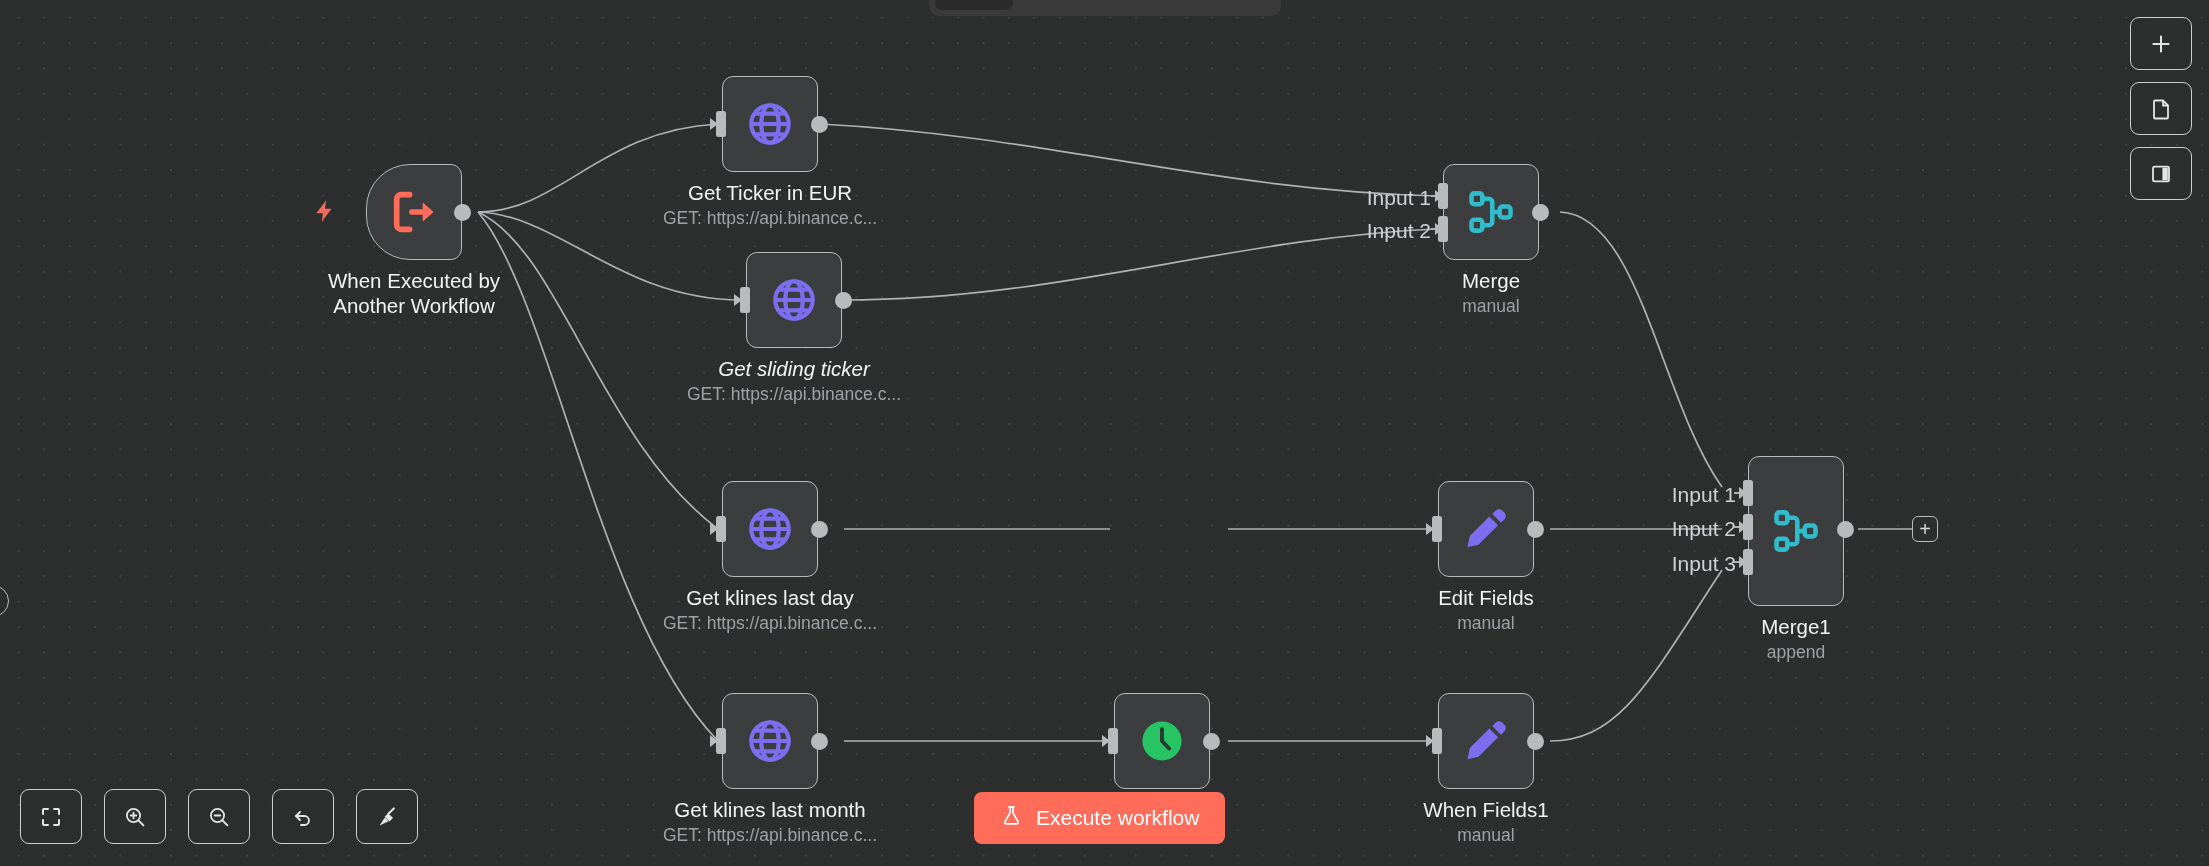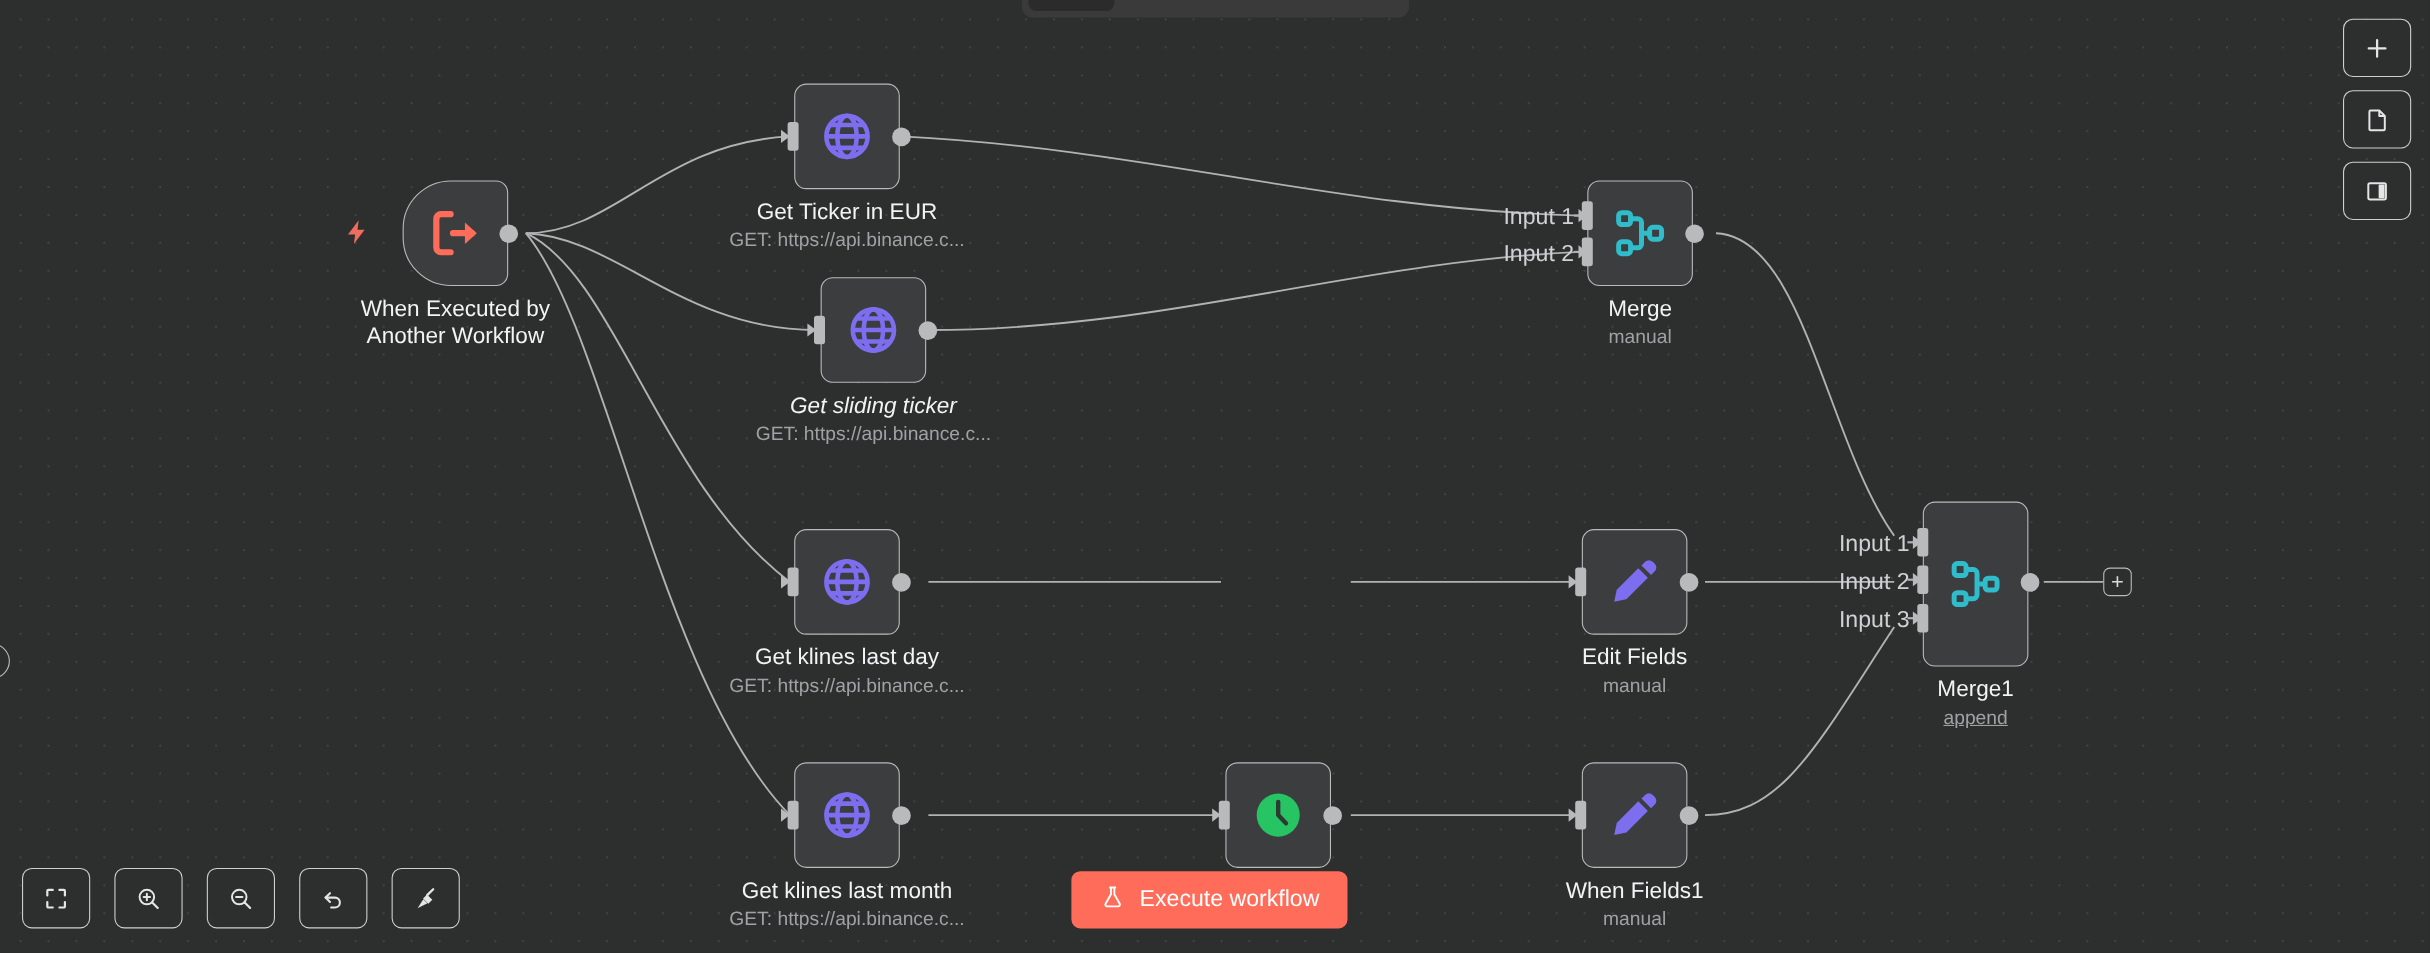--- a/index.html
+++ b/index.html
@@ -403,21 +403,21 @@
       <svg width="52" height="52" viewBox="0 0 24 24">
         <rect x="3" y="3.4" width="5" height="5" rx="1.3" fill="none" stroke="#31bccb" stroke-width="2.1"></rect>
         <rect x="3" y="15.6" width="5" height="5" rx="1.3" fill="none" stroke="#31bccb" stroke-width="2.1"></rect>
         <rect x="16" y="9.5" width="5" height="5" rx="1.3" fill="none" stroke="#31bccb" stroke-width="2.1"></rect>
         <path d="M8 5.9 h3 a1.6 1.6 0 0 1 1.6 1.6 v9 a1.6 1.6 0 0 1 -1.6 1.6 h-3" fill="none" stroke="#31bccb" stroke-width="2.1"></path>
         <path d="M12.6 12 H16" fill="none" stroke="#31bccb" stroke-width="2.1"></path>
       </svg>
     </div>
     <div class="out-dot" style="left:89px; top:65px;"></div>
     <div class="node-label" style="top:158px;">Merge1</div>
-    <div class="node-sub" style="top:184px;text-decoration:underline;">append</div>
+    <div class="node-sub" style="top:184px;">append</div>
   </div>
 
   <div class="plus-endpoint" style="left:1912px; top:516px;">+</div>
 
   <div class="bl-toolbar">
     <div class="tool-btn">
       <svg width="24" height="24" viewBox="0 0 24 24">
         <path d="M4 9 V5 a1 1 0 0 1 1 -1 h4 M15 4 h4 a1 1 0 0 1 1 1 v4 M20 15 v4 a1 1 0 0 1 -1 1 h-4 M9 20 H5 a1 1 0 0 1 -1 -1 v-4" fill="none" stroke="#e3e5e7" stroke-width="2" stroke-linecap="round"></path>
       </svg>
     </div>

